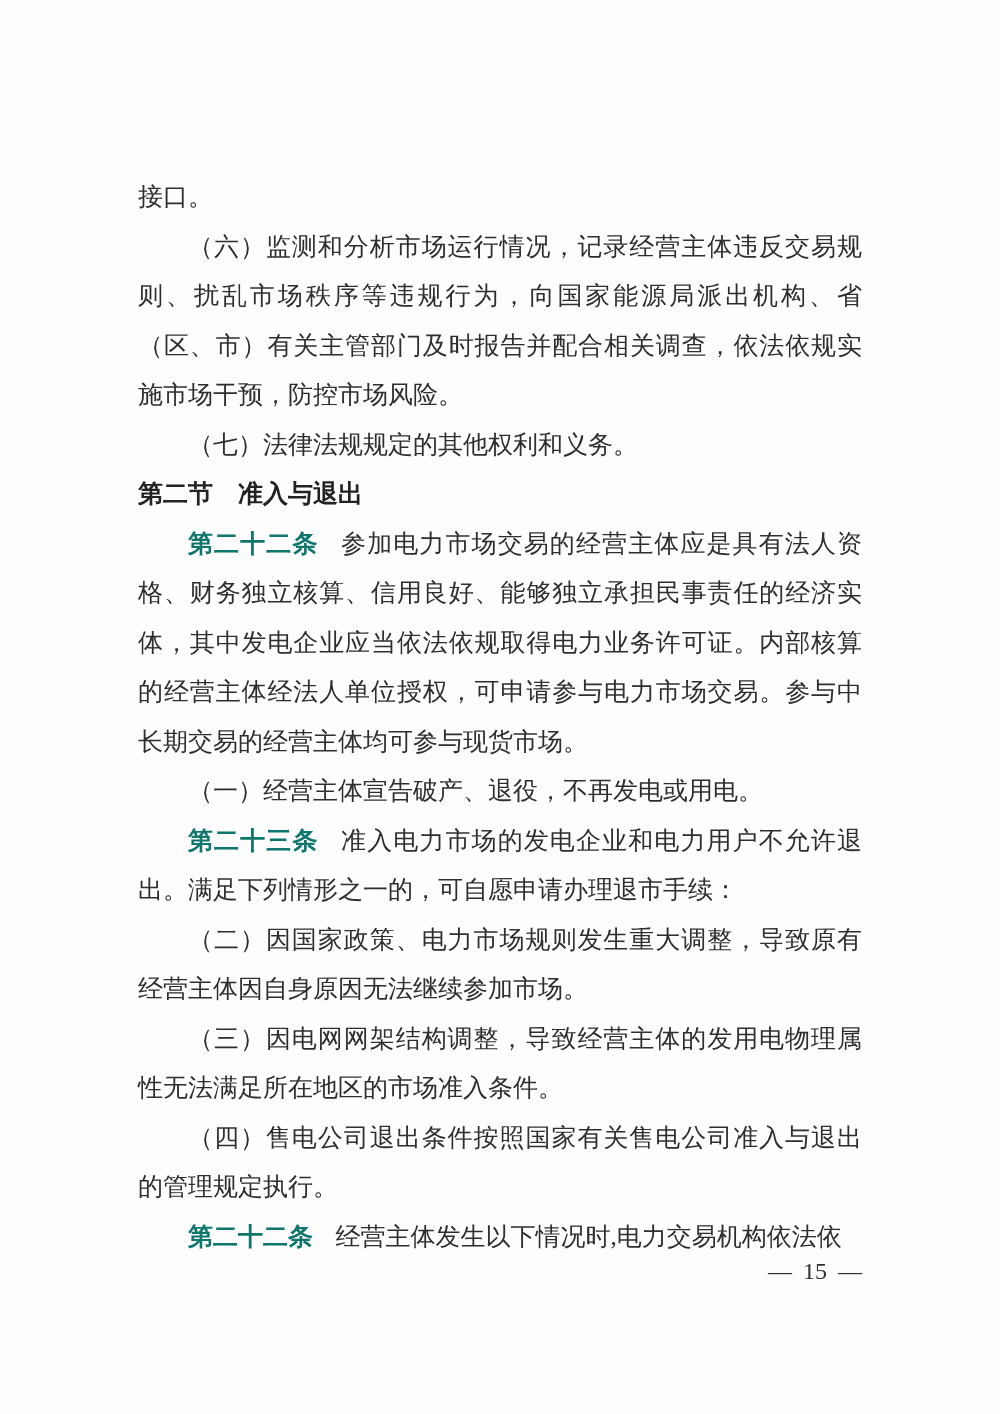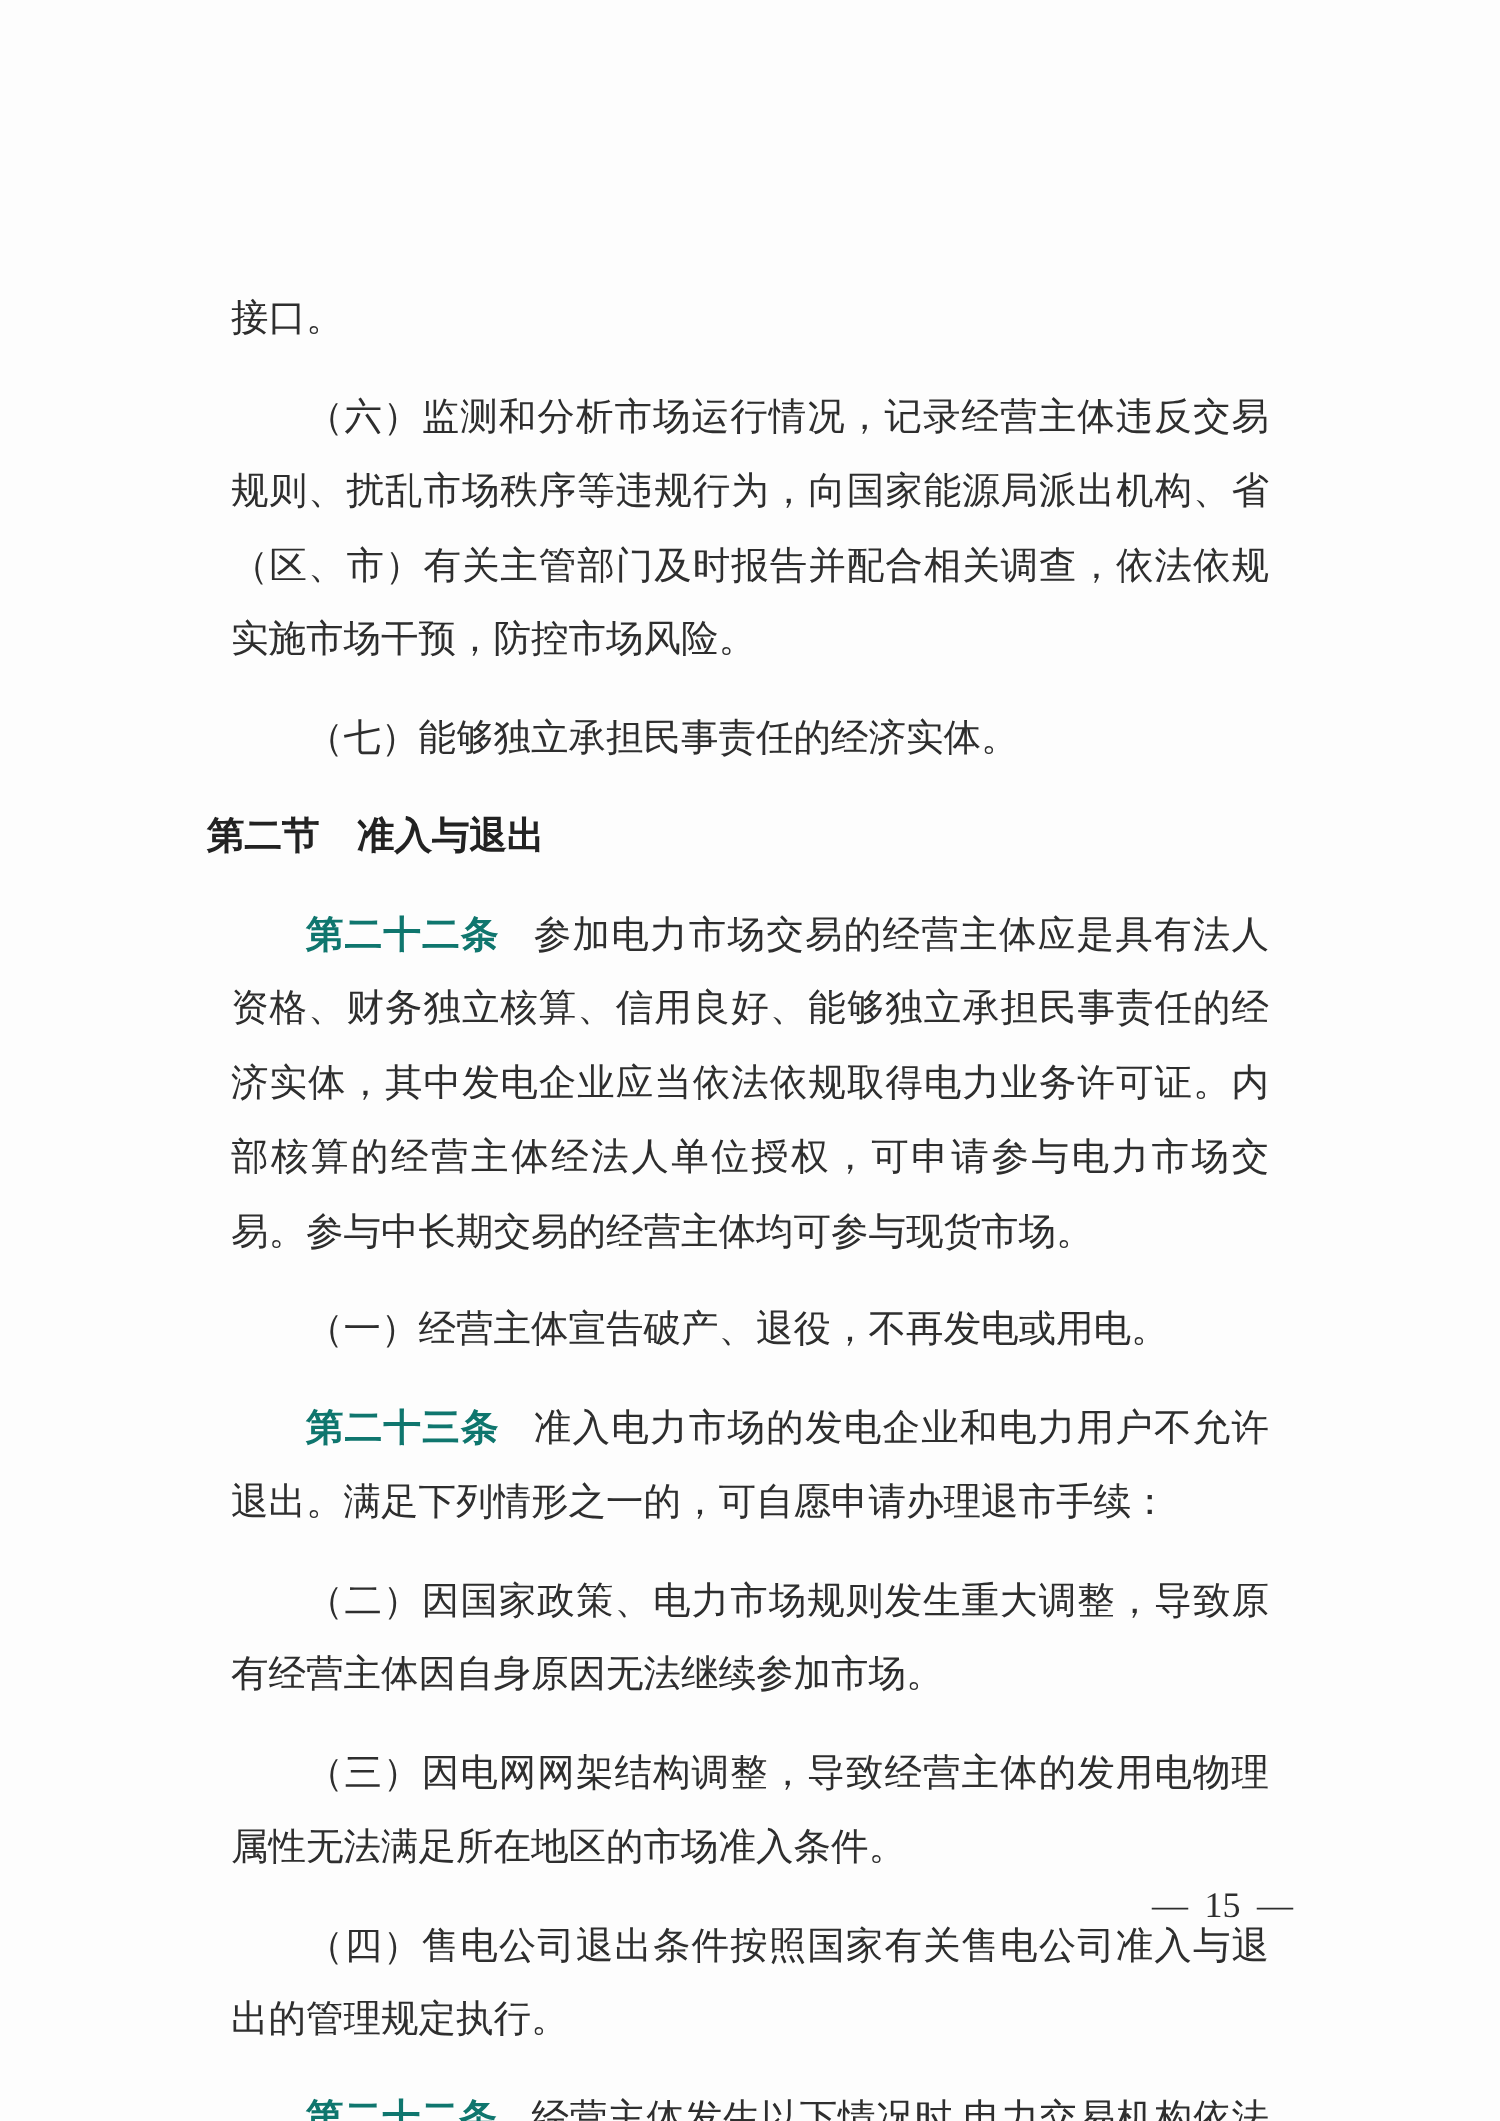--- a/index.html
+++ b/index.html
@@ -16,21 +16,21 @@
   .doc-body {
     position: absolute;
     left: 138px;
     top: 172px;
     width: 724px;
     font-size: 25px;
     line-height: 49.5px;
     text-align: justify;
     text-justify: inter-character;
   }
-  .para { margin: 16px; text-indent: 2em; }
+  .para { margin: 0; text-indent: 2em; }
   .para.cont { text-indent: 0; }
   .heading { margin: 0; font-weight: 700; text-indent: 0; color: #222; }
   .lead { font-weight: 700; margin-right: 0.9em; color: #0f766e; }
   .footer {
     position: absolute;
     left: 138px;
     top: 1256px;
     width: 724px;
     text-align: right;
     font-size: 24px;
@@ -39,21 +39,21 @@
   }
   .footer .num { padding: 0 11px; text-align: right; }
 </style>
 </head>
 <body>
 
 <div class="page">
   <div class="doc-body">
       <p class="para cont">接口。</p>
       <p class="para">（六）监测和分析市场运行情况，记录经营主体违反交易规则、扰乱市场秩序等违规行为，向国家能源局派出机构、省（区、市）有关主管部门及时报告并配合相关调查，依法依规实施市场干预，防控市场风险。</p>
-      <p class="para">（七）能够独立承担民事责任的经济实体。</p>
+      <p class="para">（七）法律法规规定的其他权利和义务。</p>
       <p class="heading">第二节　准入与退出</p>
       <p class="para"><b class="lead">第二十二条</b><span>参加电力市场交易的经营主体应是具有法人资格、财务独立核算、信用良好、能够独立承担民事责任的经济实体，其中发电企业应当依法依规取得电力业务许可证。内部核算的经营主体经法人单位授权，可申请参与电力市场交易。参与中长期交易的经营主体均可参与现货市场。</span></p>
       <p class="para">（一）经营主体宣告破产、退役，不再发电或用电。</p>
       <p class="para"><b class="lead">第二十三条</b><span>准入电力市场的发电企业和电力用户不允许退出。满足下列情形之一的，可自愿申请办理退市手续：</span></p>
       <p class="para">（二）因国家政策、电力市场规则发生重大调整，导致原有经营主体因自身原因无法继续参加市场。</p>
       <p class="para">（三）因电网网架结构调整，导致经营主体的发用电物理属性无法满足所在地区的市场准入条件。</p>
       <p class="para">（四）售电公司退出条件按照国家有关售电公司准入与退出的管理规定执行。</p>
       <p class="para"><b class="lead">第二十二条</b><span>经营主体发生以下情况时,电力交易机构依法依</span></p>
     </div>
   <div class="footer"><span>—</span><span class="num">15</span><span>—</span></div>

